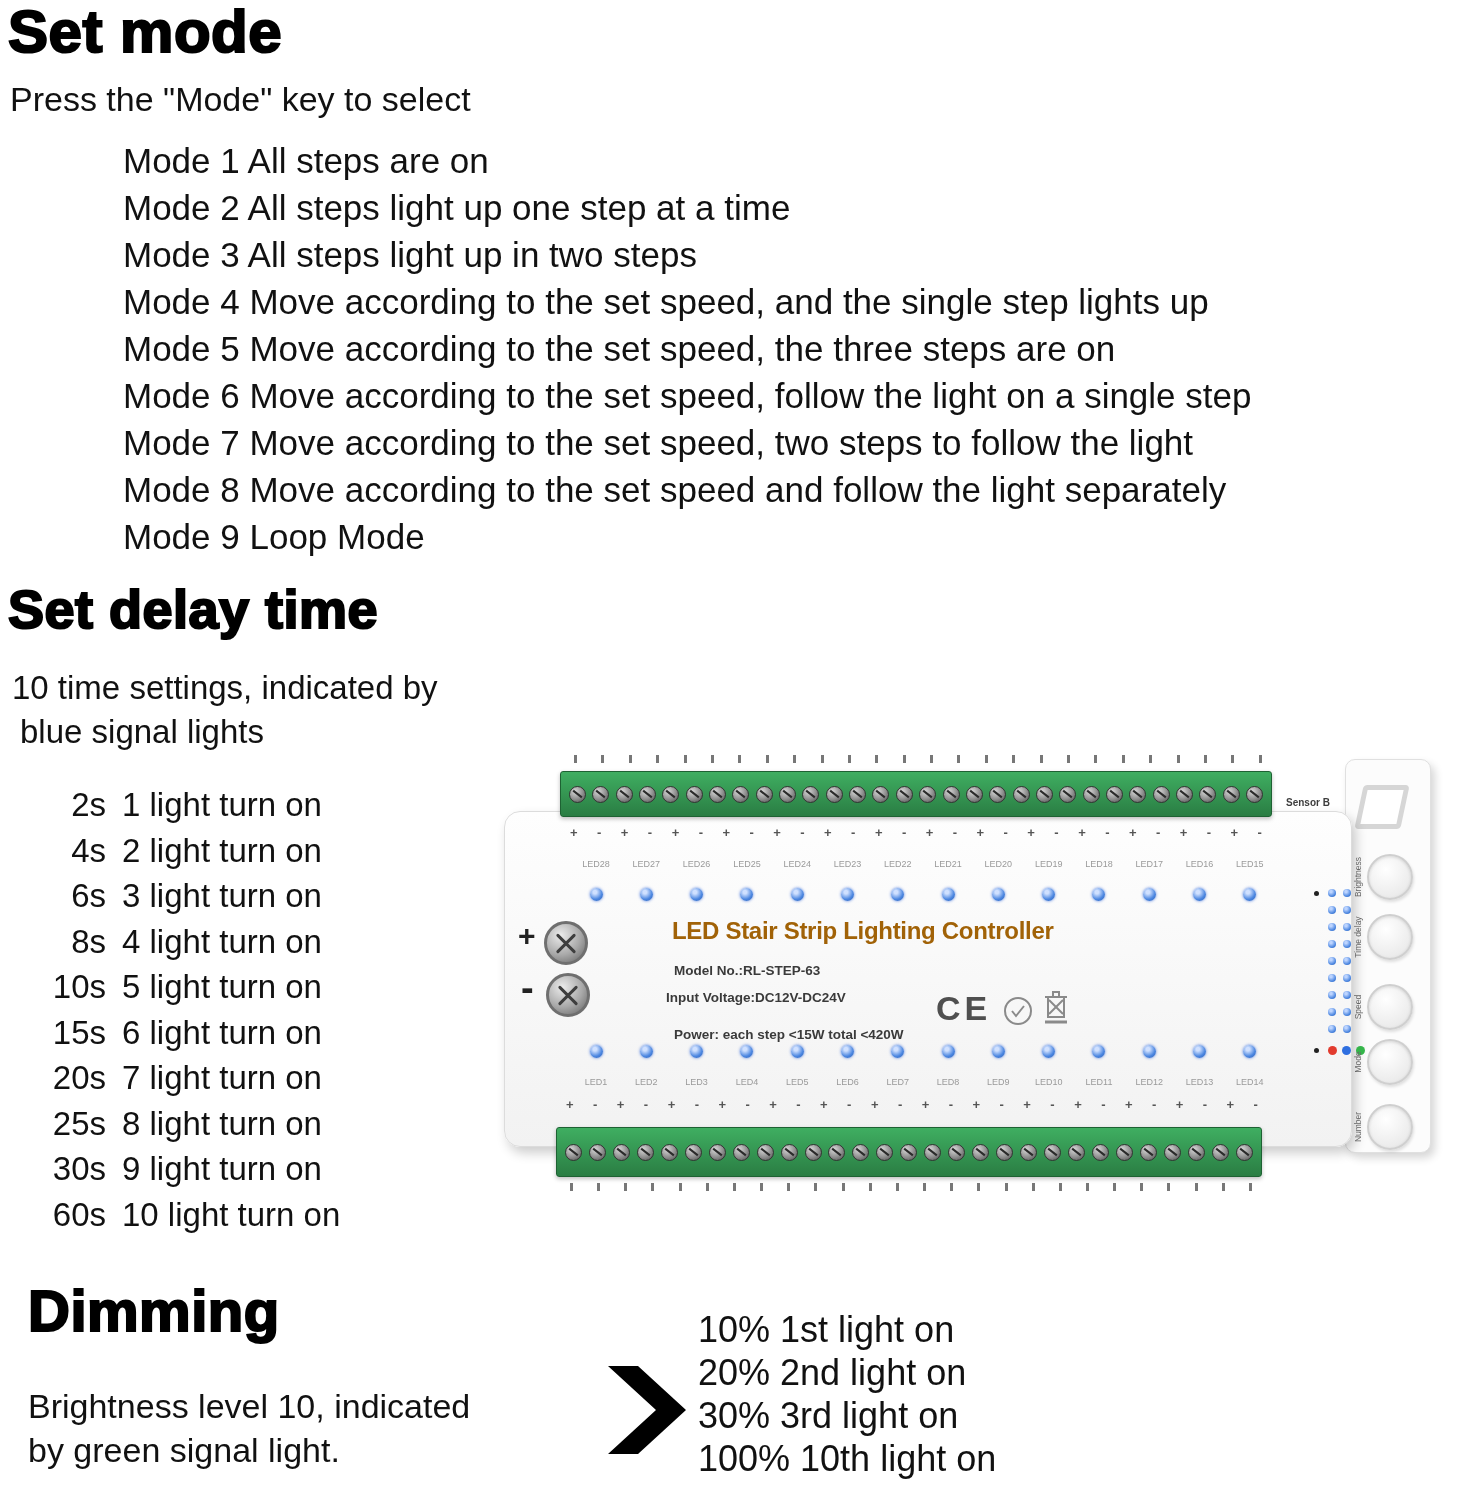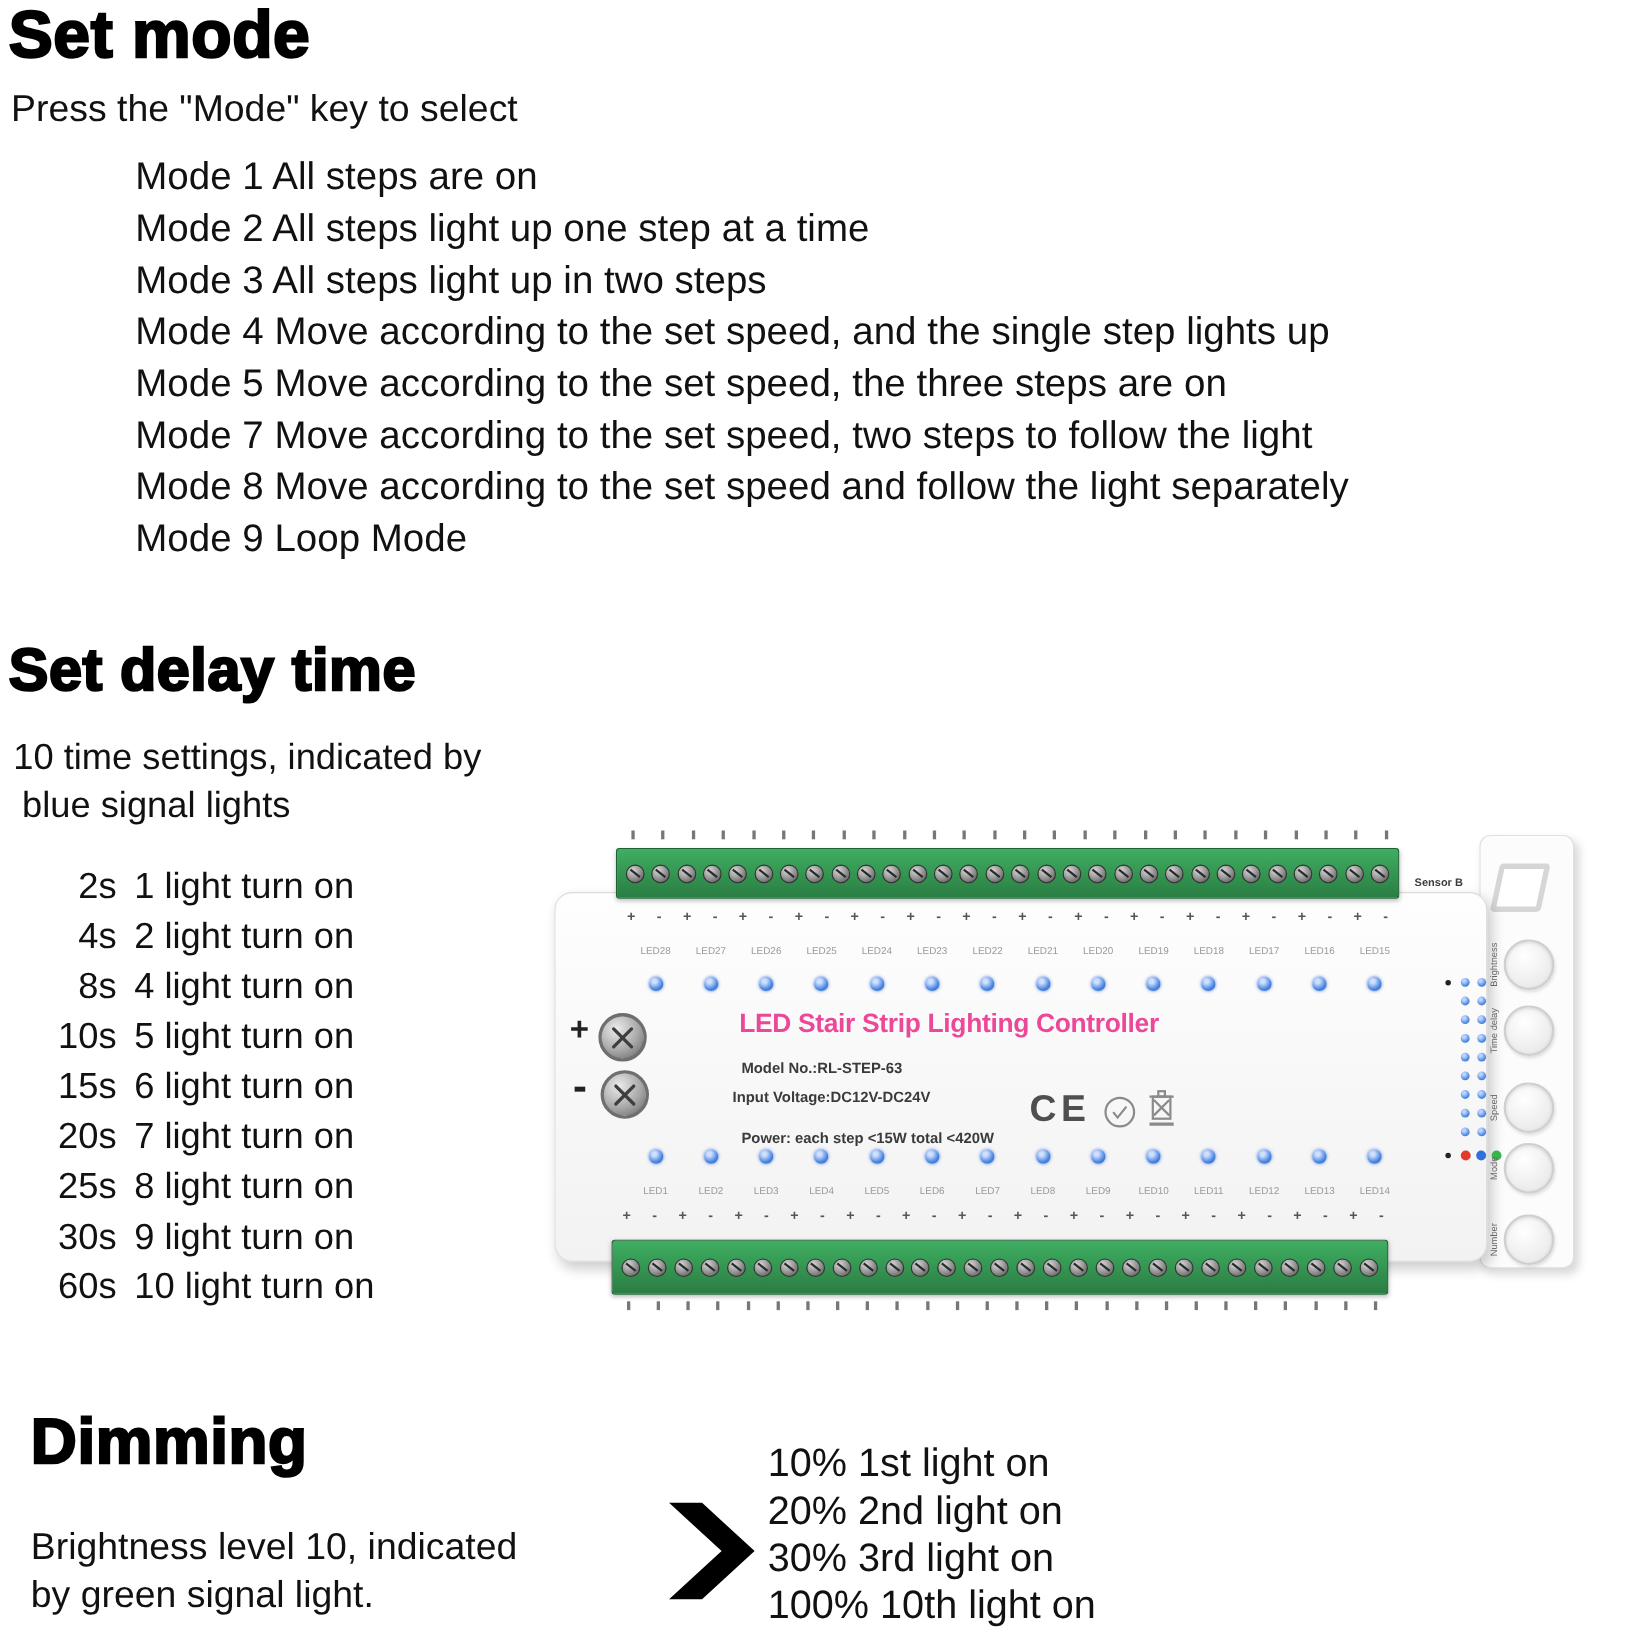--- a/index.html
+++ b/index.html
@@ -44,21 +44,21 @@
   .tick{width:3px;height:8px;background:#777;}
   .pm-row{display:flex;justify-content:space-between;font-size:13px;font-weight:bold;color:#555;}
   #polarity-top{left:80px;top:80px;width:692px;}
   #polarity-bottom{left:76px;top:352px;width:692px;}
   .led-row{display:flex;justify-content:space-between;}
   #top-led-row{left:82px;top:114px;width:702px;}
   #bottom-led-row{left:82px;top:300px;width:702px;}
   .led-cell{display:flex;flex-direction:column;align-items:center;gap:19px;width:48px;}
   .led-label{font-size:9px;color:#9a9a9a;}
   .led-dot{width:13px;height:13px;border-radius:50%;background:radial-gradient(circle at 38% 32%,#cfe0ff 15%,#4b86e0 60%,#2d5fb5);box-shadow:0 0 3px rgba(60,110,220,.9);}
-  #dev-title{left:182px;top:172px;font-size:24px;font-weight:bold;color:#ec4899;letter-spacing:-.3px;white-space:nowrap;}
+  #dev-title{left:182px;top:172px;font-size:24px;font-weight:bold;color:#a16207;letter-spacing:-.3px;white-space:nowrap;}
   .dev-spec{font-size:13.5px;font-weight:bold;color:#3a3a3a;white-space:nowrap;}
   #dev-model{left:184px;top:218px;}
   #dev-voltage{left:176px;top:245px;}
   #dev-power{left:184px;top:282px;}
   #ce-mark{left:446px;top:244px;font-size:34px;font-weight:bold;color:#4f4f4f;letter-spacing:4px;}
   .big-screw{width:44px;height:44px;border-radius:50%;background:radial-gradient(circle at 36% 30%,#ececec,#a8a8a8 55%,#5f5f5f);border:3px solid #6f6f6f;}
   #screw-plus{left:54px;top:176px;}
   #screw-minus{left:56px;top:228px;}
   .big-screw::before,.big-screw::after{content:"";position:absolute;left:6px;right:6px;top:50%;height:3px;margin-top:-1.5px;background:#3e3e3e;border-radius:2px;}
   .big-screw::before{transform:rotate(45deg);}
@@ -82,40 +82,45 @@
 
   <section>
     <h1 id="set-mode-title" class="abs heading">Set mode</h1>
     <div id="set-mode-subtitle" class="abs">Press the "Mode" key to select</div>
     <div id="mode-list" class="abs">
         <div class="mode-line">Mode 1 All steps are on</div>
         <div class="mode-line">Mode 2 All steps light up one step at a time</div>
         <div class="mode-line">Mode 3 All steps light up in two steps</div>
         <div class="mode-line">Mode 4 Move according to the set speed, and the single step lights up</div>
         <div class="mode-line">Mode 5 Move according to the set speed, the three steps are on</div>
+        <div class="mode-line">Mode 6 Move according to the set speed, follow the light on a single step</div>
         <div class="mode-line">Mode 7 Move according to the set speed, two steps to follow the light</div>
         <div class="mode-line">Mode 8 Move according to the set speed and follow the light separately</div>
         <div class="mode-line">Mode 9 Loop Mode</div>
       </div>
   </section>
 
   <section>
     <h1 id="set-delay-title" class="abs heading">Set delay time</h1>
     <div id="set-delay-subtitle" class="abs">
       <div>10 time settings, indicated by</div>
       <div class="line2">blue signal lights</div>
     </div>
     <div id="delay-list" class="abs">
         <div class="delay-row">
           <span class="delay-time">2s</span>
           <span class="delay-desc">1 light turn on</span>
         </div>
         <div class="delay-row">
           <span class="delay-time">4s</span>
           <span class="delay-desc">2 light turn on</span>
+        </div>
+        <div class="delay-row">
+          <span class="delay-time">6s</span>
+          <span class="delay-desc">3 light turn on</span>
         </div>
         <div class="delay-row">
           <span class="delay-time">8s</span>
           <span class="delay-desc">4 light turn on</span>
         </div>
         <div class="delay-row">
           <span class="delay-time">10s</span>
           <span class="delay-desc">5 light turn on</span>
         </div>
         <div class="delay-row">

